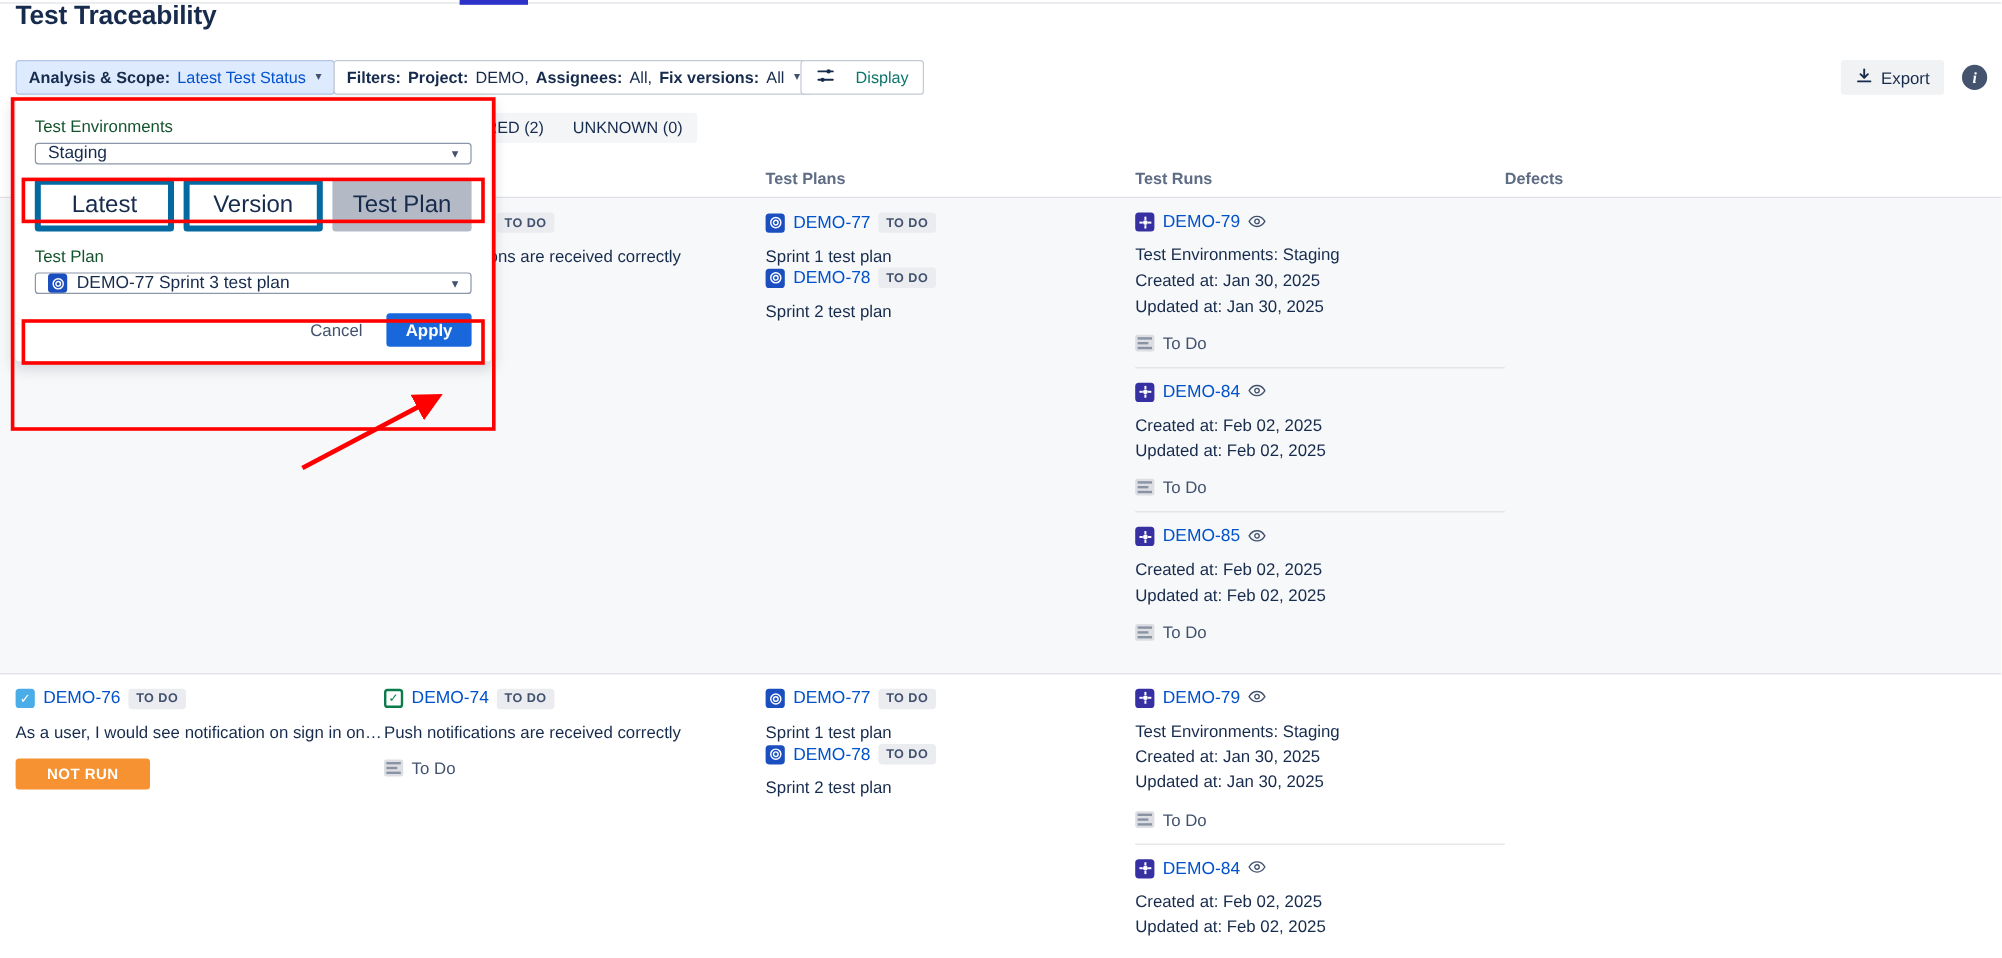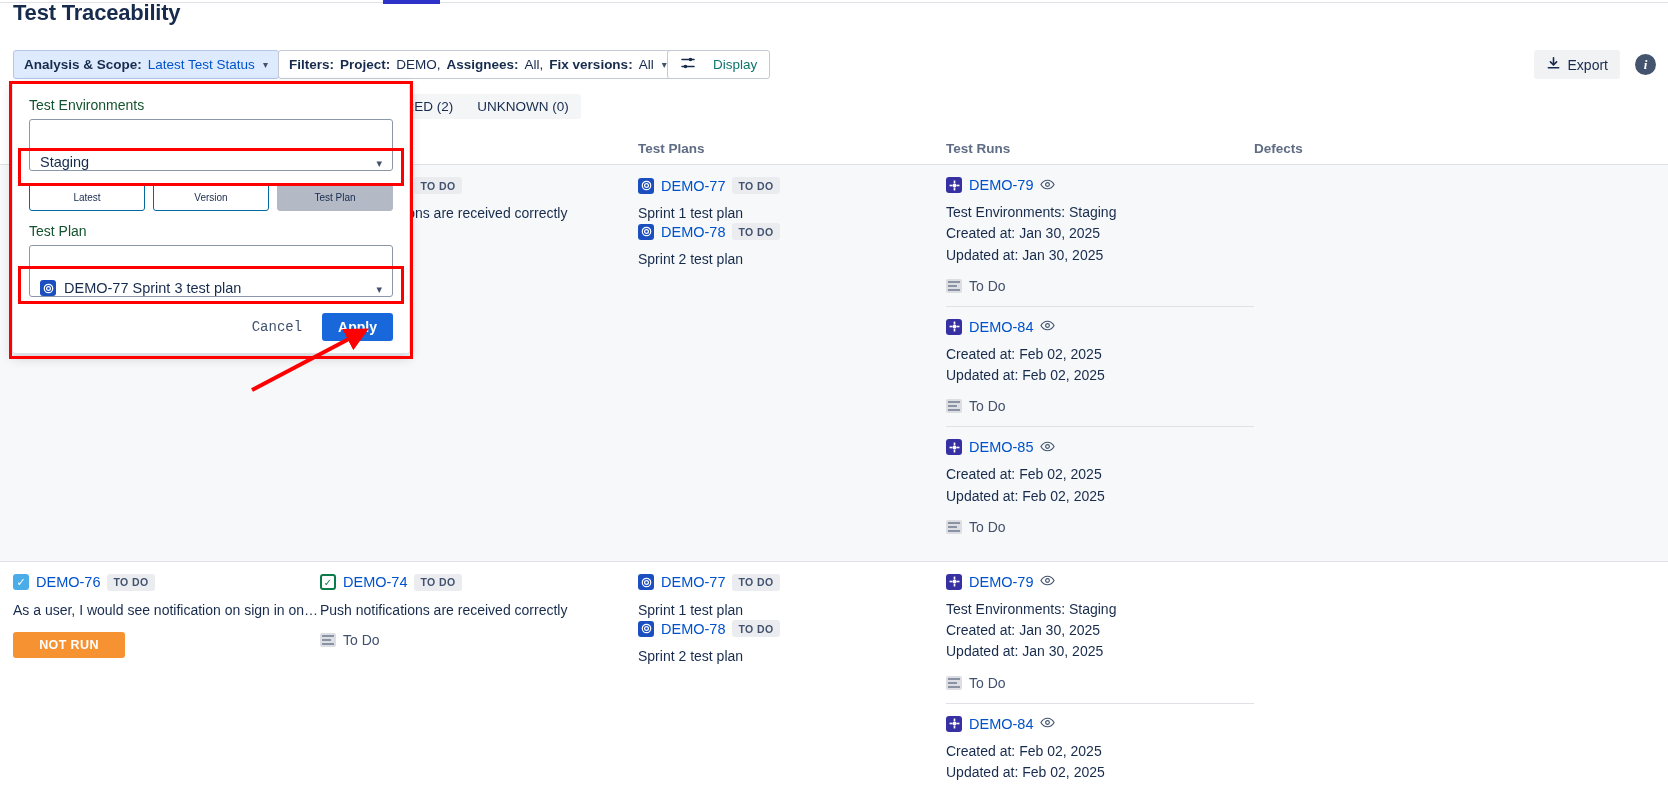--- a/index.html
+++ b/index.html
@@ -144,40 +144,40 @@
   
   .scope-panel {
     position: absolute; top: 82px; left: 12px; width: 398px;
     background: #ffffff; border: 1px solid #DFE1E6; border-radius: 3px;
     box-shadow: 0 4px 12px rgba(9,30,66,.18);
     padding: 14px 16px 12px 16px; z-index: 40;
   }
   .panel-head { font-size: 14px; color: #172B4D; margin-bottom: 14px; }
   .fld-label { font-size: 14px; color: #14532d; margin-bottom: 6px; }
   .select-box {
-    height: 52px; border: 1px solid #8B96A8; border-radius: 3px;
-    background: #fff; display: flex; align-items: flex-end;
+    height: 18px; border: 1px solid #8B96A8; border-radius: 3px;
+    background: #fff; display: flex; align-items: center;
     padding: 0 10px; font-size: 14.5px; color: #172B4D; cursor: pointer;
     justify-content: space-between;
   }
   .select-box .inner { display: flex; align-items: center; gap: 8px; }
   .select-box .chev2 { color: #42526E; font-size: 11px; }
 
   .seg-group { display: flex; gap: 8px; margin: 12px 0 0 0; }
   .seg {
-    flex: 1; height: 28px; border: 1px solid #0369a1; border-radius: 3px;
+    flex: 1; height: 44px; border: 5px solid #0369a1; border-radius: 3px;
     background: #ffffff; display: flex; align-items: center; justify-content: center;
-    font-size: 10px; color: #172B4D; cursor: pointer;
+    font-size: 20px; color: #172B4D; cursor: pointer;
   }
   .seg.active { background: #B3BAC5; border-color: #B3BAC5; color: #172B4D; }
 
   .panel-actions { display: flex; align-items: center; justify-content: flex-end; gap: 10px; margin-top: 16px; }
   .btn-cancel {
     height: 28px; padding: 0 10px; background: transparent; border: none;
-    font-size: 14px; color: #42526E; cursor: pointer; font-family: Liberation Mono, monospace;
+    font-size: 14px; color: #42526E; cursor: pointer; font-family: Liberation Sans, sans-serif;
   }
   .btn-apply {
     height: 28px; padding: 0 16px; background: #1868DB; border: none; border-radius: 3px;
     color: #ffffff; font-size: 14px; font-weight: bold; cursor: pointer;
     font-family: "Liberation Sans", sans-serif;
   }
 
   
   .anno { position: absolute; border: 3px solid #FF0000; pointer-events: none; z-index: 60; }
   .anno-panel { left: 9px;  top: 81px;  width: 404px; height: 278px; }

